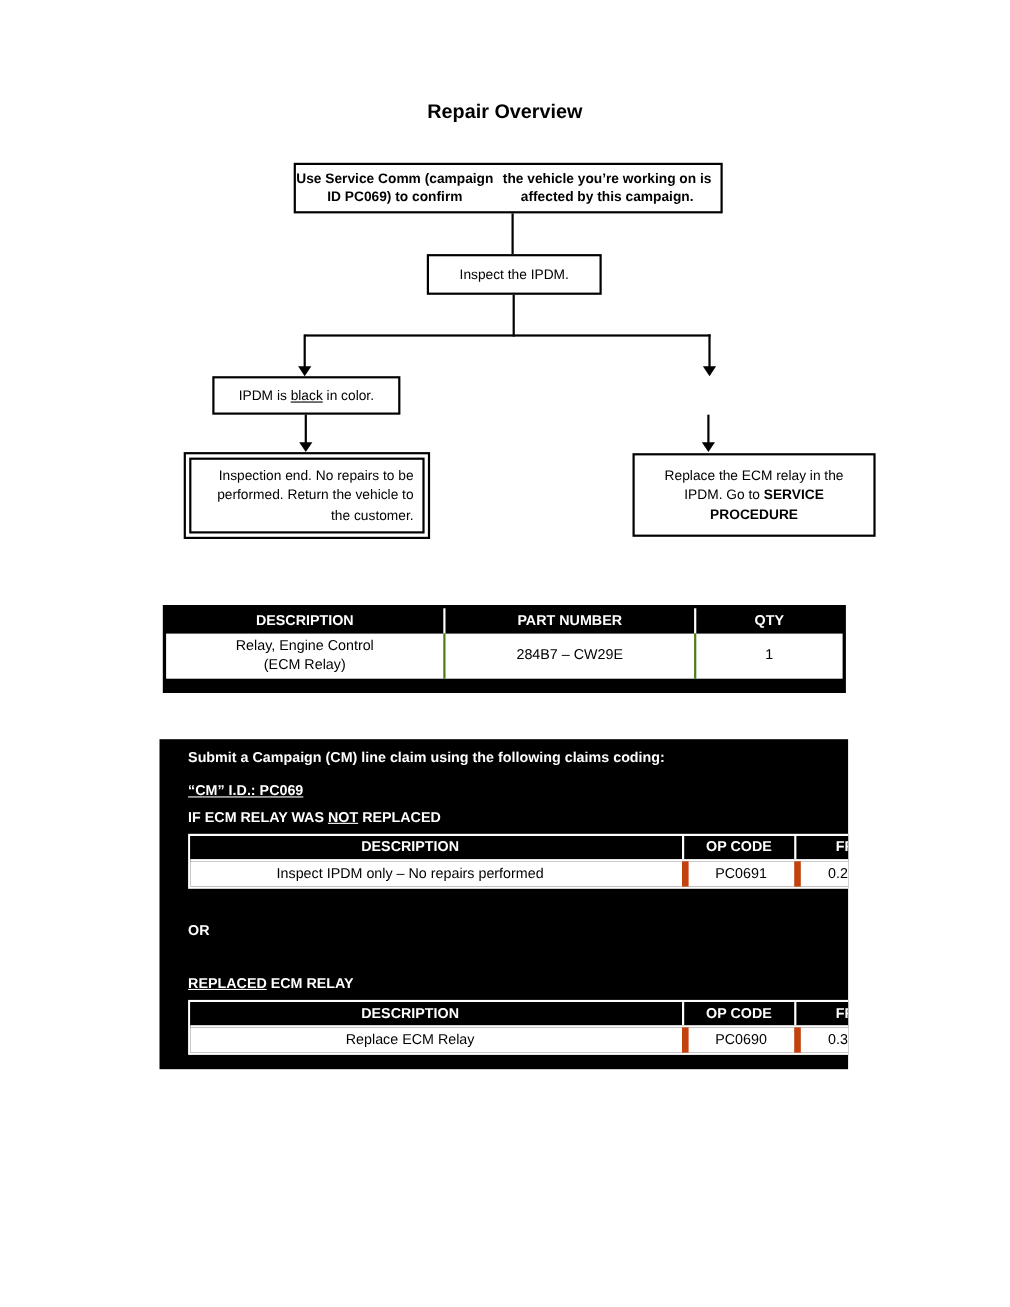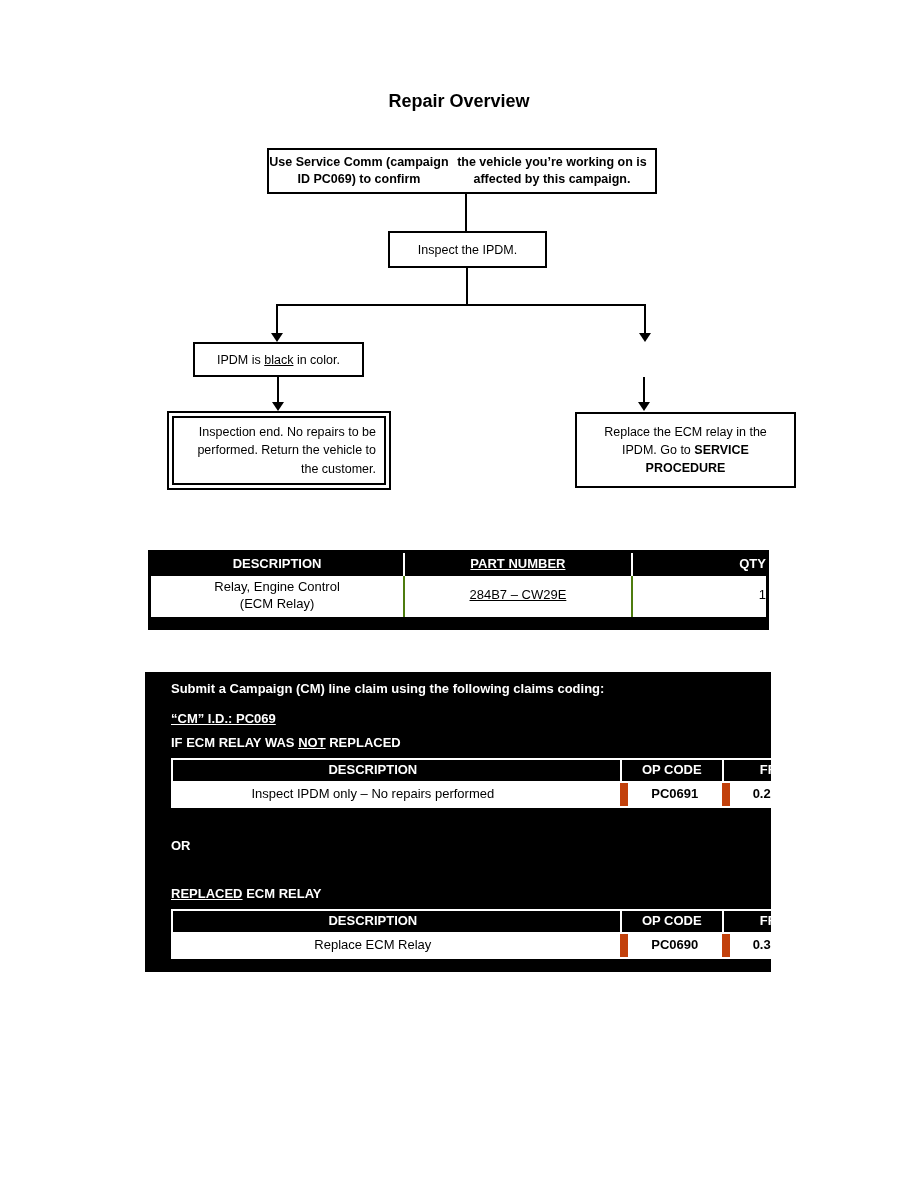--- a/index.html
+++ b/index.html
@@ -27,36 +27,36 @@
 
   .parts-wrap{left:148px;top:550px;width:621px;background:#000;padding:3px 3px 13px 3px;}
   .cell{text-align:center;box-sizing:border-box;}
   .parts-header{display:flex;color:#fff;font-weight:bold;font-size:13px;background:#000;}
   .parts-header .cell{padding:3px 0 5px;}
   .parts-header .cell + .cell{border-left:2px solid #fff;}
   .parts-body{display:flex;background:#fff;color:#000;font-size:13px;min-height:38px;}
   .parts-body .cell{padding:3px 0 4px;display:flex;flex-direction:column;justify-content:center;line-height:1.3;}
   .parts-body .cell + .cell{border-left:2px solid #4d7c0f;}
   .c-desc{flex:0 0 41%;}
-  .c-part{flex:0 0 37%;text-decoration:underline;}
-  .c-qty{flex:0 0 22%;text-align:right;}
+  .c-part{flex:0 0 37%;}
+  .c-qty{flex:0 0 22%;}
 
   .claims{left:145px;top:672px;width:626px;height:300px;background:#000;color:#fff;padding:10px 26px;font-size:13px;overflow:hidden;}
   .claims .line{font-weight:bold;line-height:1.15;}
   .cm-id{margin-top:15px;}
   .h-claim{margin-top:9px;}
   .or-line{margin-top:31px;}
   .h2-claim{margin-top:33px;}
   .claims-table{border:2px solid #fff;width:601px;margin-top:7px;background:#000;}
   .ct-header{display:flex;background:#000;color:#fff;font-weight:bold;border-bottom:2px solid #fff;}
   .ct-header .cell{padding:2px 0 4px;}
   .ct-header .cell + .cell{border-left:2px solid #fff;}
   .ct-row{display:flex;background:#fff;color:#000;}
   .ct-row .cell{padding:3px 0 5px;}
-  .ct-row .cell + .cell{border-left:8px solid #c2410c;font-weight:bold;}
+  .ct-row .cell + .cell{border-left:6px solid #c2410c;}
   .c2-desc{flex:0 0 66.5%;}
   .c2-op{flex:0 0 17%;margin-left:47px;}
   .c2-frt{flex:0 0 16.5%;}
 </style>
 </head>
 <body>
 
 <div class="page">
 
   <div class="abs title">Repair Overview</div>

